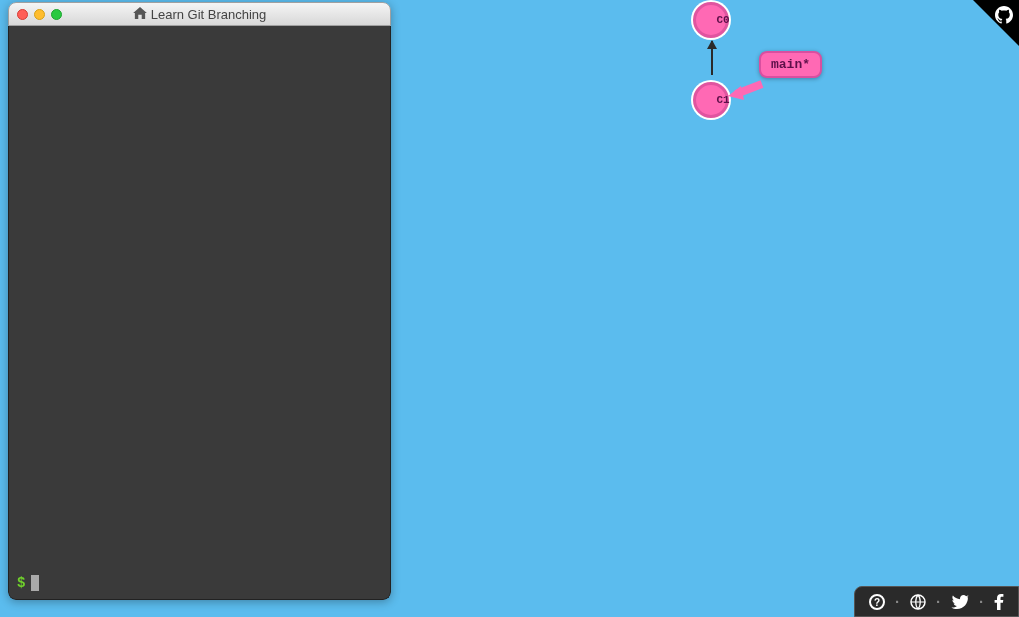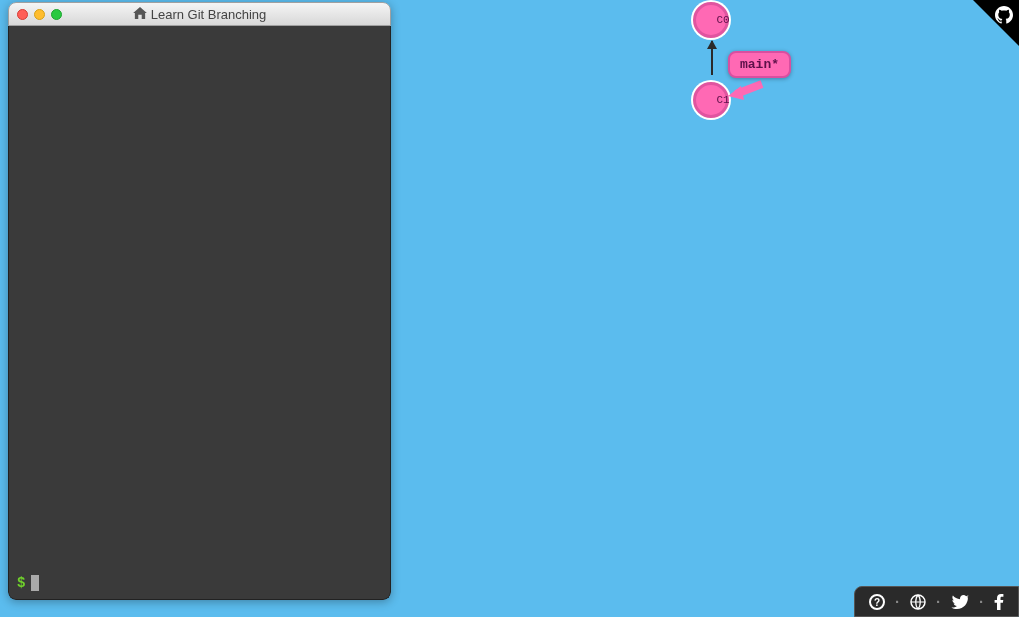--- a/index.html
+++ b/index.html
@@ -84,21 +84,21 @@
       width: 36px; height: 36px;
       border-radius: 50%;
       background: #ff69b4;
       border: 3px solid #e055a0;
       box-shadow: 0 0 0 2px #fff;
       display: flex;
       align-items: center;
       justify-content: center;
       font-family: "Courier New", monospace;
       font-size: 11px;
-      font-weight: normal;
+      font-weight: bold;
       color: #5d1049;
       pointer-events: auto;
       padding-left: 24px;
     }
     .edge {
       position: absolute;
       width: 2px;
       background: #2a2a2a;
     }
     .edge::before {
@@ -196,21 +196,21 @@
   </div>
   <div class="commit-node" style="left:693px; top:82px;">
     <span>C1</span>
   </div>
 
   <svg class="arrow-to-commit" style="left:726px; top:78px;" width="38" height="24">
     <path d="M36 6 L10 16" stroke="#ff69b4" stroke-width="8" fill="none"></path>
     <polygon points="2,18 15,8 18,22" fill="#ff69b4"></polygon>
   </svg>
 
-  <div class="branch-label" style="left:728px; top:51px;border-radius:8px;">
+  <div class="branch-label" style="left:759px; top:51px;border-radius:8px;">
     <span>main*</span>
   </div>
 </div>
 
 <div class="corner-tab"></div>
 <span class="corner-tab-icon">
   <svg width="18" height="18" viewBox="0 0 16 16">
       <path fill="#fff" d="M8 0C3.58 0 0 3.58 0 8c0 3.54 2.29 6.53 5.47 7.59.4.07.55-.17.55-.38v-1.33c-2.23.48-2.7-1.07-2.7-1.07-.36-.92-.89-1.17-.89-1.17-.73-.5.05-.49.05-.49.8.06 1.23.83 1.23.83.72 1.23 1.88.87 2.34.67.07-.52.28-.88.51-1.08-1.78-.2-3.64-.89-3.64-3.95 0-.87.31-1.59.82-2.15-.08-.2-.36-1.02.08-2.12 0 0 .67-.21 2.2.82.64-.18 1.32-.27 2-.27s1.36.09 2 .27c1.53-1.04 2.2-.82 2.2-.82.44 1.1.16 1.92.08 2.12.51.56.82 1.27.82 2.15 0 3.07-1.87 3.75-3.65 3.95.29.25.54.73.54 1.48v2.19c0 .21.15.46.55.38C13.71 14.53 16 11.54 16 8c0-4.42-3.58-8-8-8z"></path>
     </svg>
 </span>

